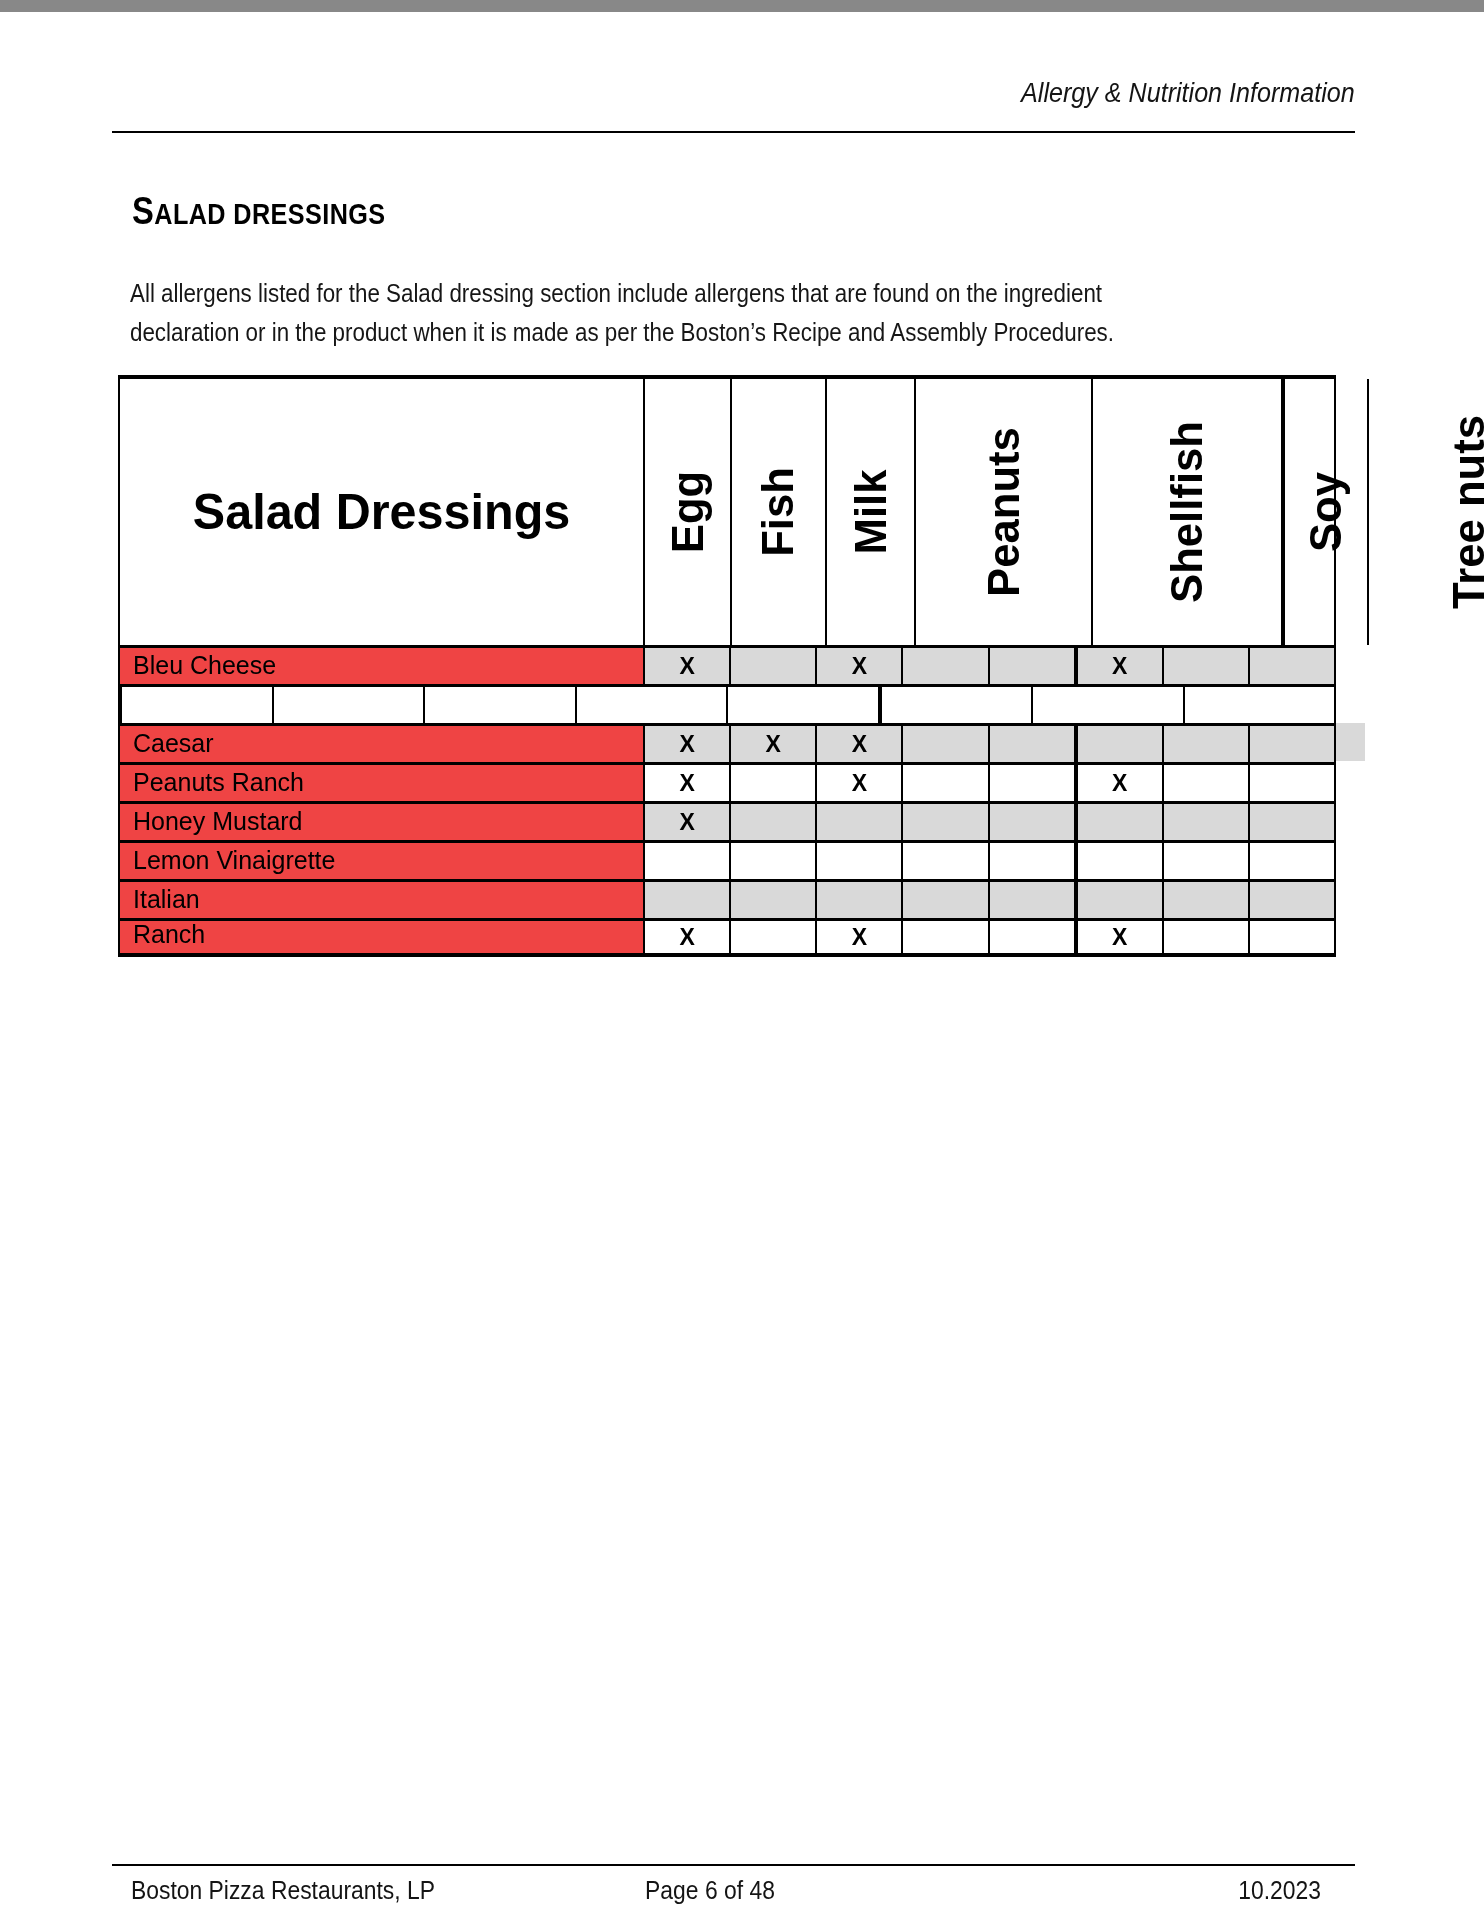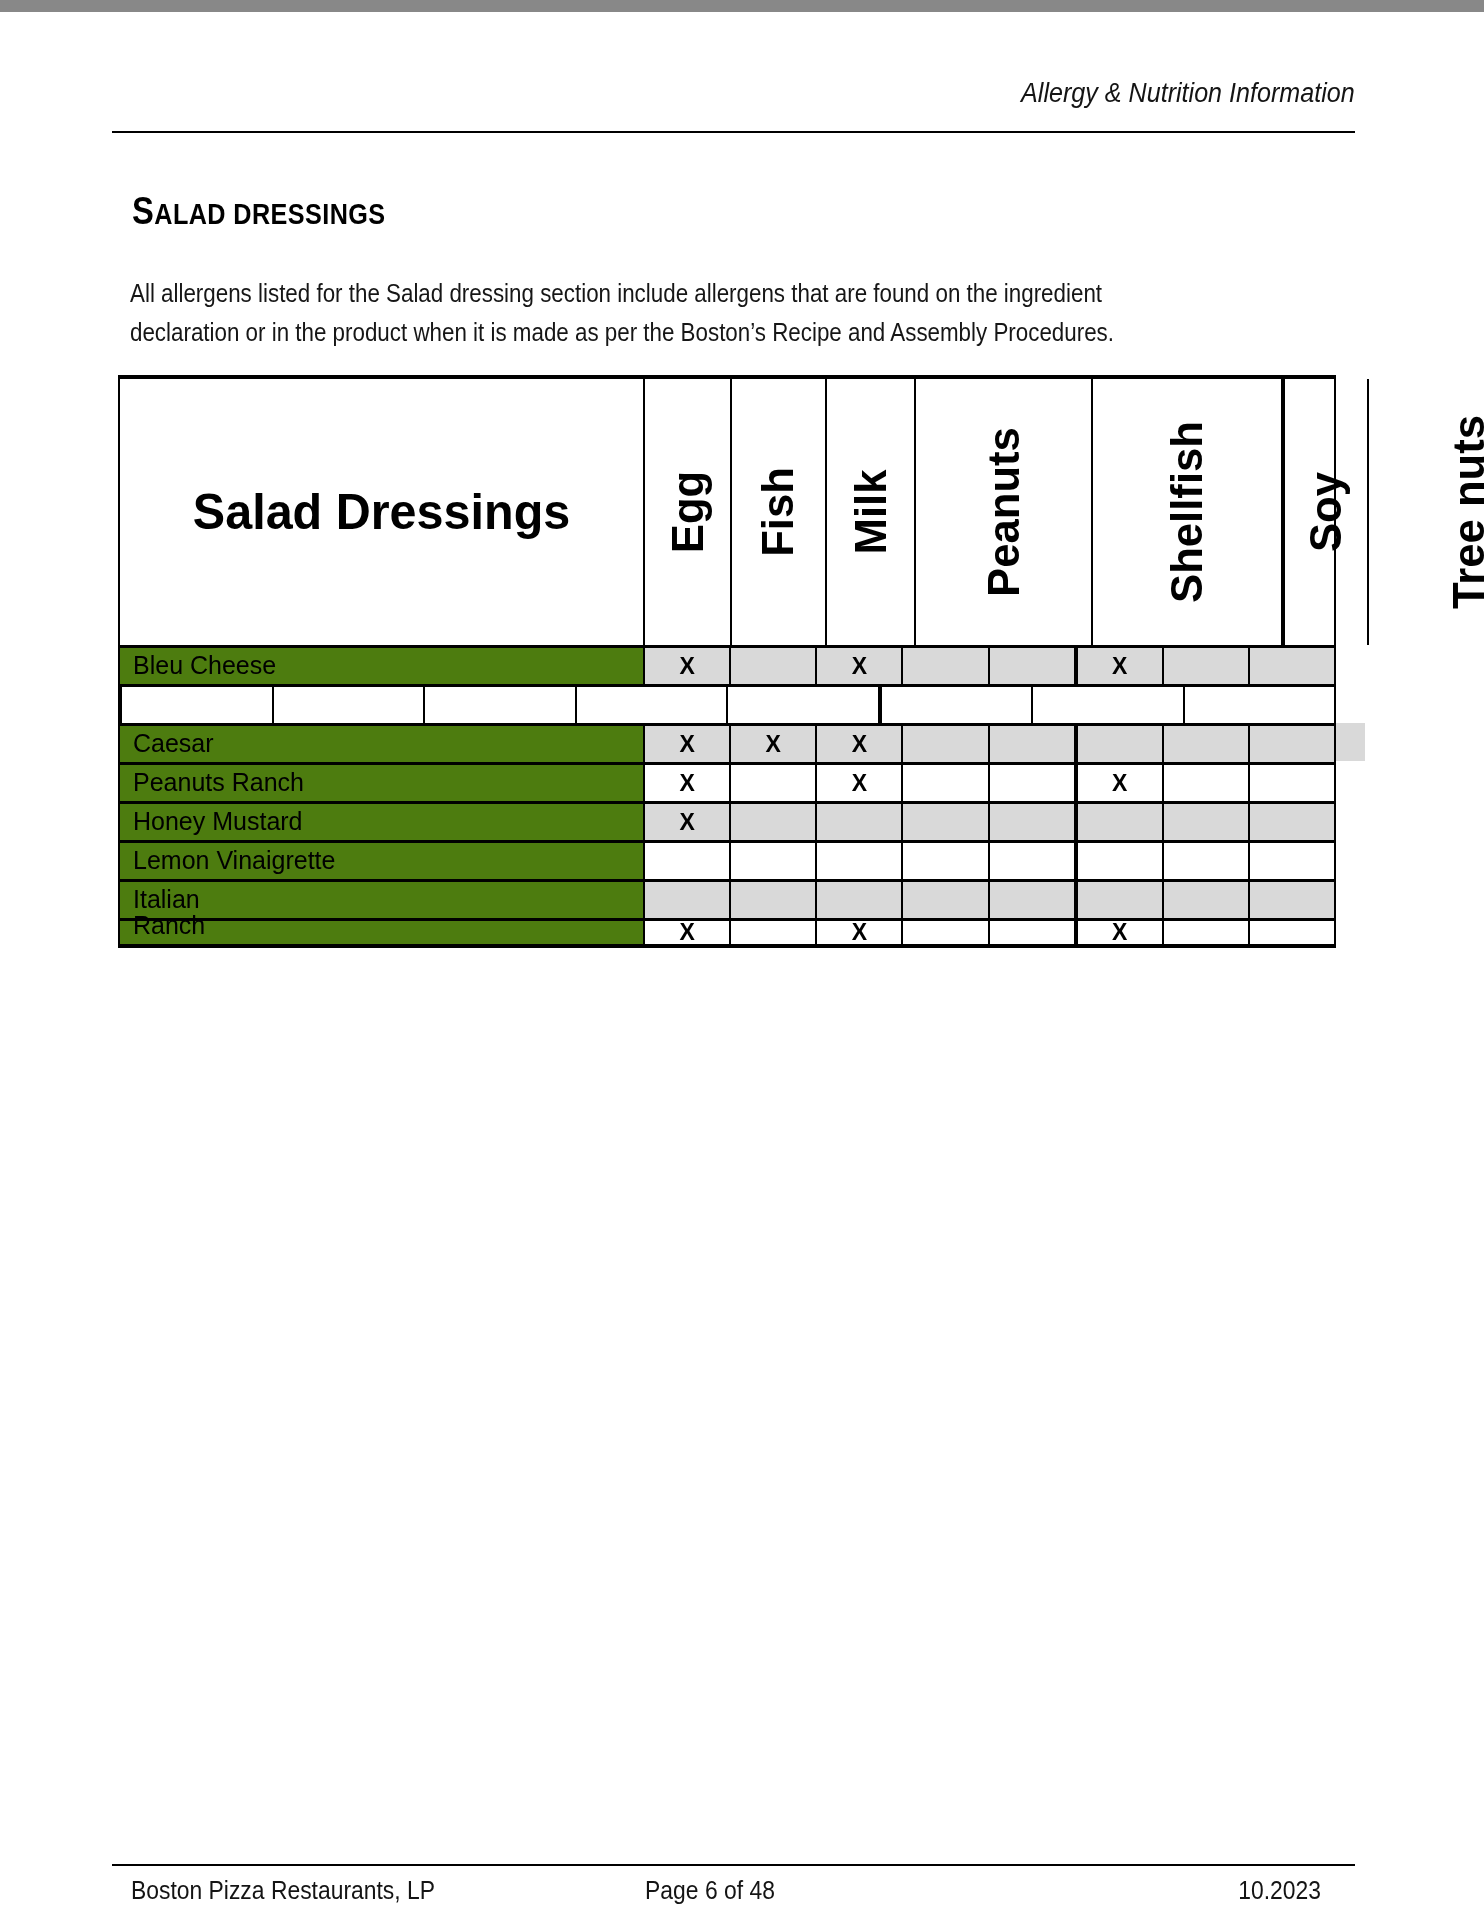--- a/index.html
+++ b/index.html
@@ -66,27 +66,27 @@
   }
   .a-head.thick{border-left-width:4px;}
   .a-head > span{
     transform:rotate(-90deg) scaleX(0.97);
     white-space:nowrap; font-size:45px; font-weight:bold;
   }
   .t-body .t-row{
     display:flex; height:39px; box-sizing:border-box;
     border-bottom:3px solid #000;
   }
-  .t-body .t-row:last-child{border-bottom:none; height:23px;}
+  .t-body .t-row:last-child{border-bottom:none; height:32px;}
   .name-cell{
     flex:0 0 523px; box-sizing:border-box;
     display:flex; align-items:flex-end;
     padding:0 0 6px 13px;
     font-size:25px; line-height:1; white-space:nowrap;
-    background:#4d7c0f;
+    background:#ef4444;
   }
   .a-cell{
     flex:1 1 0; box-sizing:border-box;
     border-left:2px solid #000;
     display:flex; align-items:center; justify-content:center;
     font-size:23px; font-weight:bold;
   }
   .a-cell.thick{border-left-width:4px;}
   .t-body .t-row:nth-child(odd) .a-cell{background:#d9d9d9;}
   

